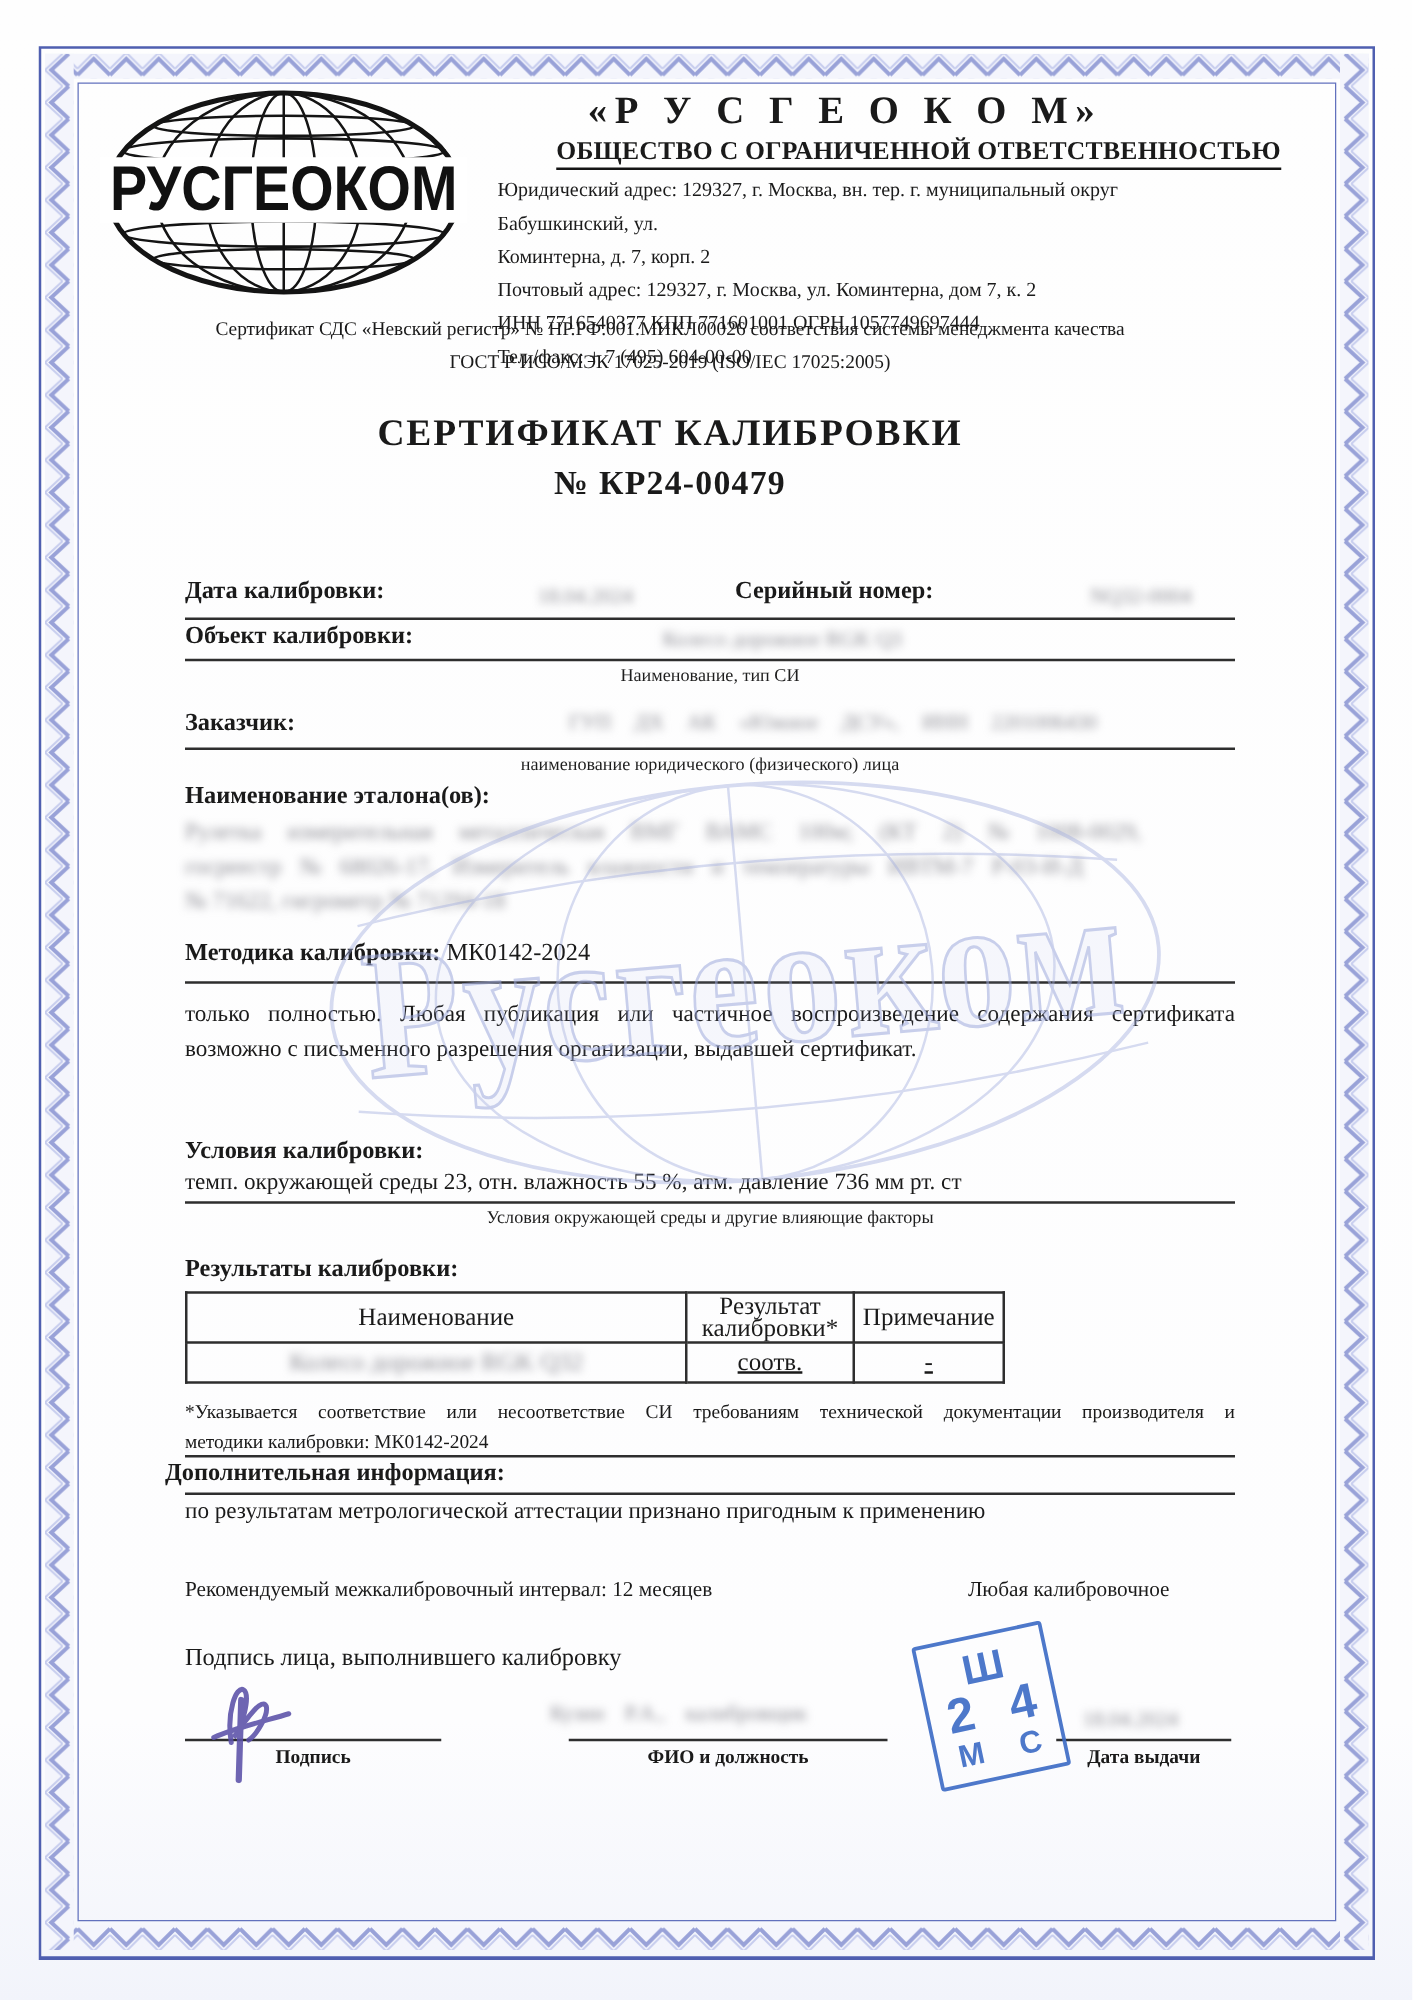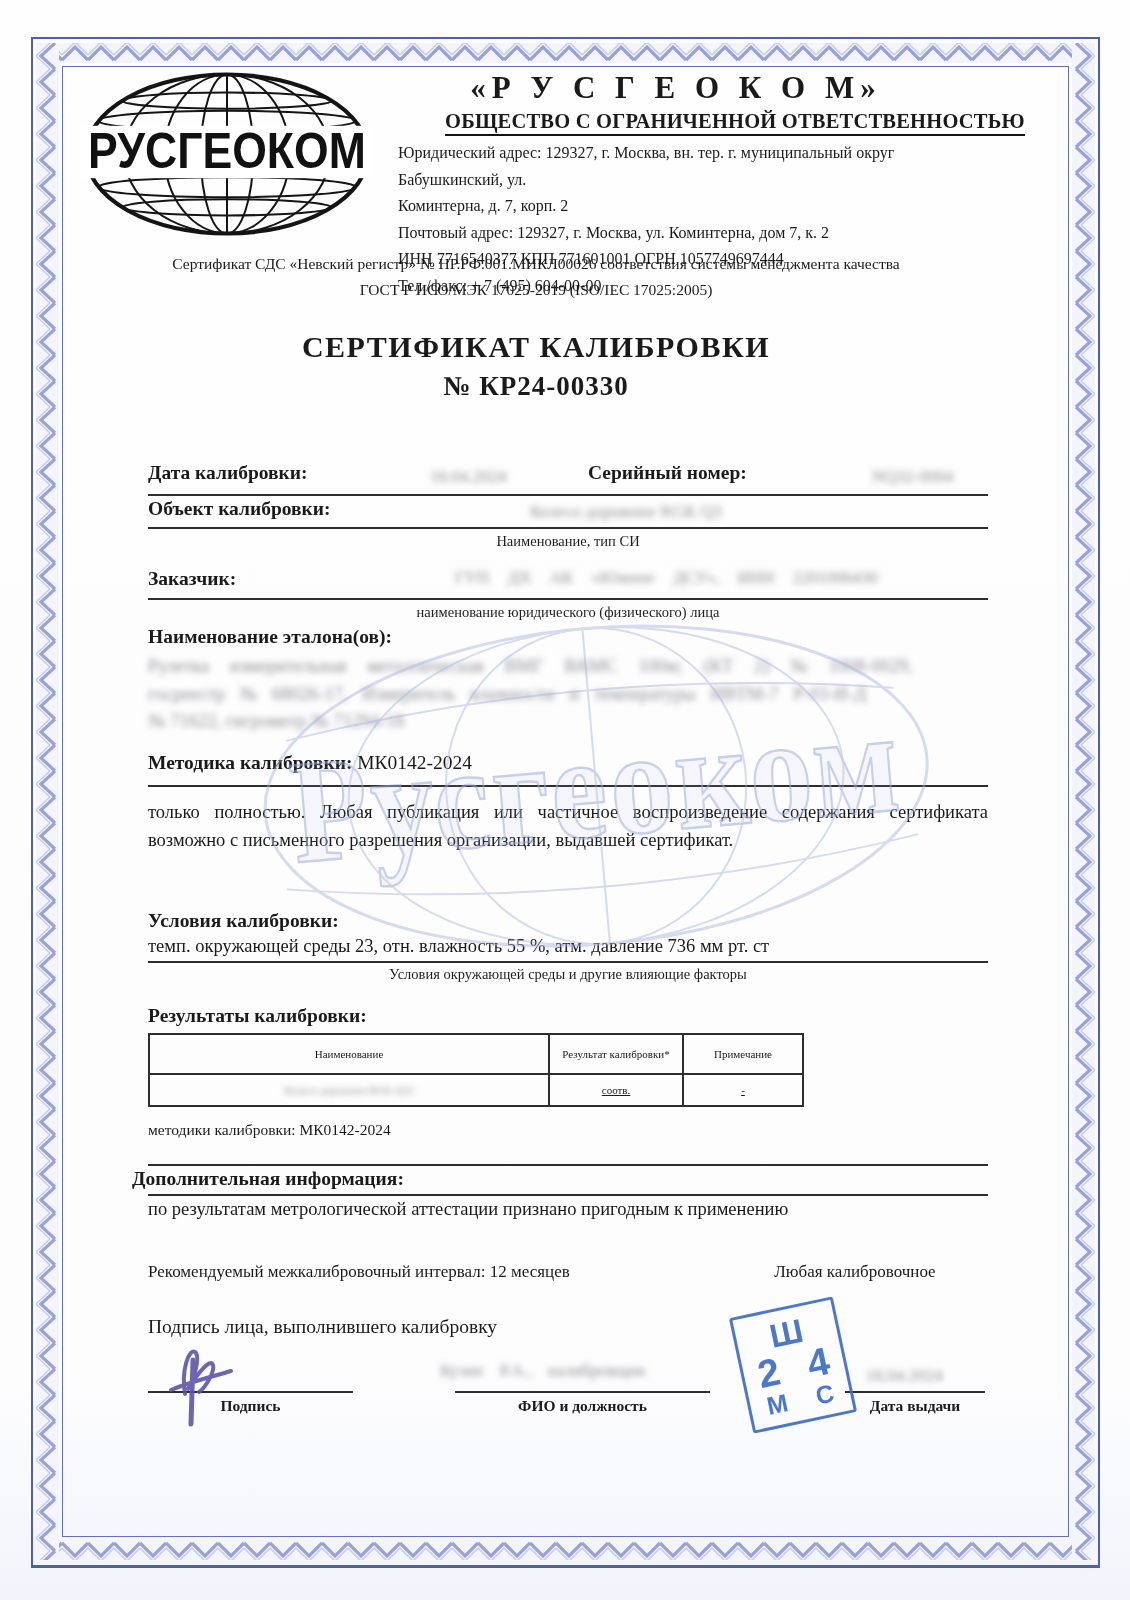--- a/index.html
+++ b/index.html
@@ -36,21 +36,21 @@
   .val{position:absolute;font-size:18.5px;white-space:nowrap;}
   .rule{position:absolute;left:148px;width:840px;height:2px;background:#2e2e2e;}
   .cap{position:absolute;left:148px;width:840px;text-align:center;font-size:14.5px;color:#1e1e1e;}
   .redacted{position:absolute;filter:blur(3.4px);color:#8e8e95;font-size:17px;
             overflow:hidden;white-space:nowrap;user-select:none;}
   .para{position:absolute;left:148px;width:840px;font-size:18.5px;line-height:27.5px;}
   .jline{text-align:justify;text-align-last:justify;}
   .jlast{text-align:left;}
   
   .rtable{position:absolute;left:148px;top:1033px;width:624px;border-collapse:collapse;
-          table-layout:fixed;font-size:11px;}
+          table-layout:fixed;font-size:20px;}
   .rtable td{border:2px solid #2e2e2e;text-align:center;vertical-align:middle;padding:1px 4px;}
   .rtable .hrow td{height:36px;line-height:18px;}
   .rtable .drow td{height:28px;text-decoration:underline;}
   .c1{width:390px}.c2{width:124px}.c3{width:110px}
   .cell-redact{display:inline-block;filter:blur(3.2px);color:#8e8e95;white-space:nowrap;}
   
   .sig-line{position:absolute;height:2px;background:#2e2e2e;top:1391px;}
   .sig-lbl{position:absolute;top:1397px;font-size:15.5px;font-weight:bold;text-align:center;}
   .stamp{position:absolute;left:740px;top:1306px;width:100px;height:112px;
          border:3.5px solid #3f6dc6;border-radius:3px;transform:rotate(-12deg);
@@ -142,21 +142,21 @@
       <div>Почтовый адрес: 129327, г. Москва, ул. Коминтерна, дом 7, к. 2</div>
       <div>ИНН 7716540377 КПП 771601001 ОГРН 1057749697444</div>
       <div>Тел./факс: + 7 (495) 604-00-00</div>
     </div>
     <div class="certline">
       <div>Сертификат СДС «Невский регистр» № НР.РФ.001.МИКЛ00026 соответствия системы менеджмента качества</div>
       <div>ГОСТ Р ИСО/МЭК 17025-2019 (ISO/IEC 17025:2005)</div>
     </div>
 
     <div class="doc-title">СЕРТИФИКАТ КАЛИБРОВКИ</div>
-    <div class="doc-number">№ КР24-00330</div>
+    <div class="doc-number">№ КР24-00479</div>
 
     <div class="lbl" style="left:148px;top:462px">Дата калибровки:</div>
     <div class="redacted" style="left:430px;top:467px;width:110px;height:20px">18.04.2024</div>
     <div class="lbl" style="left:588px;top:462px">Серийный номер:</div>
     <div class="redacted" style="left:872px;top:467px;width:106px;height:20px">NQ32-0004</div>
     <div class="rule" style="top:494px"></div>
 
     <div class="lbl" style="left:148px;top:498px">Объект калибровки:</div>
     <div class="redacted" style="left:530px;top:502px;width:192px;height:21px">Колесо дорожное RGK Q32</div>
     <div class="rule" style="top:527px"></div>
@@ -195,20 +195,21 @@
       </tr>
       <tr class="drow">
         <td><span class="cell-redact">Колесо дорожное RGK Q32</span></td>
         <td>соотв.</td>
         <td>-</td>
       </tr>
     </tbody>
       </table>
 
     <div class="para" style="top:1118px;font-size:15.5px;line-height:24px">
+      <div class="jline">*Указывается соответствие или несоответствие СИ требованиям технической документации производителя и</div>
       <div class="jlast">методики калибровки: МК0142-2024</div>
     </div>
     <div class="rule" style="top:1164px"></div>
 
     <div class="lbl" style="left:132px;top:1168px">Дополнительная информация:</div>
     <div class="rule" style="top:1194px"></div>
     <div class="val" style="left:148px;top:1199px">по результатам метрологической аттестации признано пригодным к применению</div>
 
     <div class="val" style="left:148px;top:1262px;font-size:17px">Рекомендуемый межкалибровочный интервал: 12 месяцев</div>
     <div class="val" style="left:745px;top:1262px;width:220px;text-align:center;font-size:17px">Любая калибровочное</div>

